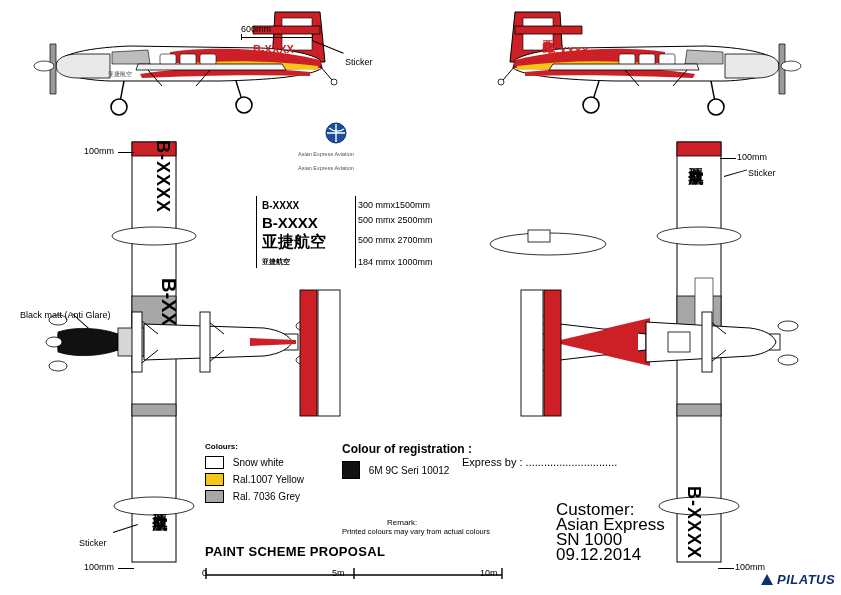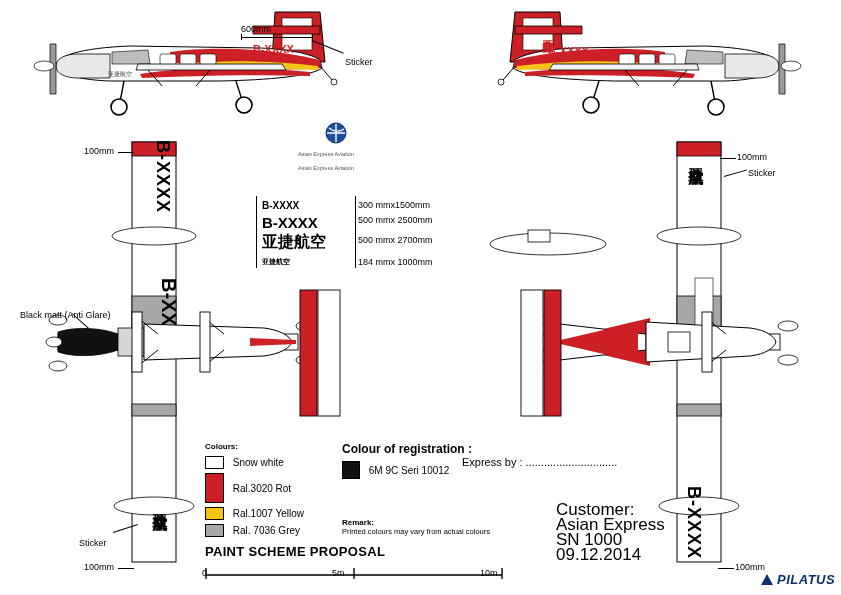--- a/index.html
+++ b/index.html
@@ -257,43 +257,39 @@
   <div class="lbl" style="height:14px;">184 mmx 1000mm</div>
 </div>
 
 <div class="abs" style="left:205px;top:442px;">
   <div style="font-size:8px;font-weight:bold;margin-bottom:5px;">Colours:</div>
   <div class="legend-row">
     <span class="sw" style="background:#ffffff;"></span>
     <span class="t">Snow white</span>
   </div>
   <div class="legend-row">
-    <span class="sw" style="background:#cc2026;height:28px;"></span>
-    <span class="t">Ral.3020 Rot</span>
-  </div>
-  <div class="legend-row">
     <span class="sw" style="background:#f5c518;"></span>
     <span class="t">Ral.1007 Yellow</span>
   </div>
   <div class="legend-row">
     <span class="sw" style="background:#a7a7a7;"></span>
     <span class="t">Ral. 7036 Grey</span>
   </div>
 </div>
 
 <div class="abs" style="left:342px;top:442px;">
   <div style="font-size:12px;font-weight:bold;margin-bottom:5px;">Colour of registration :</div>
   <div class="legend-row">
     <span class="sw" style="background:#111111;width:16px;height:16px;"></span>
     <span class="t">6M 9C Seri 10012</span>
   </div>
 </div>
 
 <div class="abs" style="left:342px;top:518px;">
-  <div style="font-size:8px;font-weight:bold;">Remark:</div>
+  <div style="font-size:8px;font-weight:normal;margin-left:45px;">Remark:</div>
   <div style="font-size:7.5px;">Printed colours may vary from actual colours</div>
 </div>
 
 <div class="abs" style="left:462px;top:456px;font-size:11px;">Express by :  ..............................</div>
 
 <div class="abs cust" style="left:556px;top:502px;">
   <div>Customer:</div>
   <div>Asian Express</div>
   <div>SN 1000</div>
   <div>09.12.2014</div>

